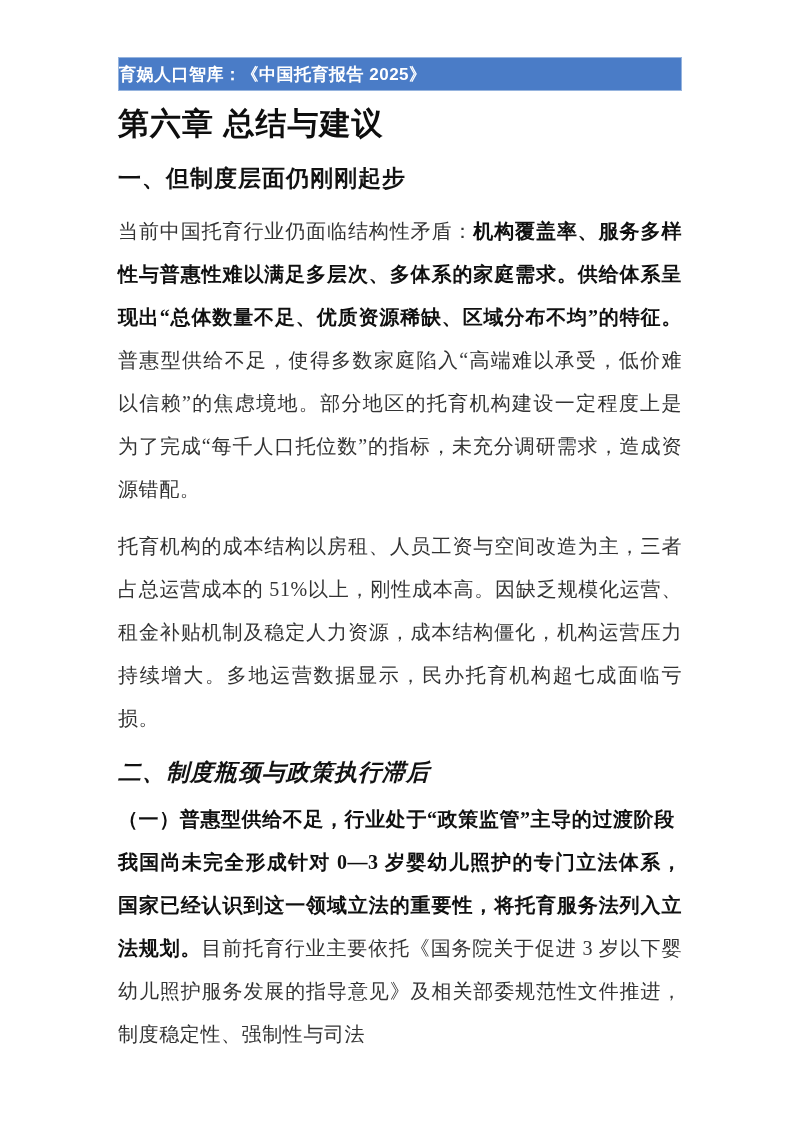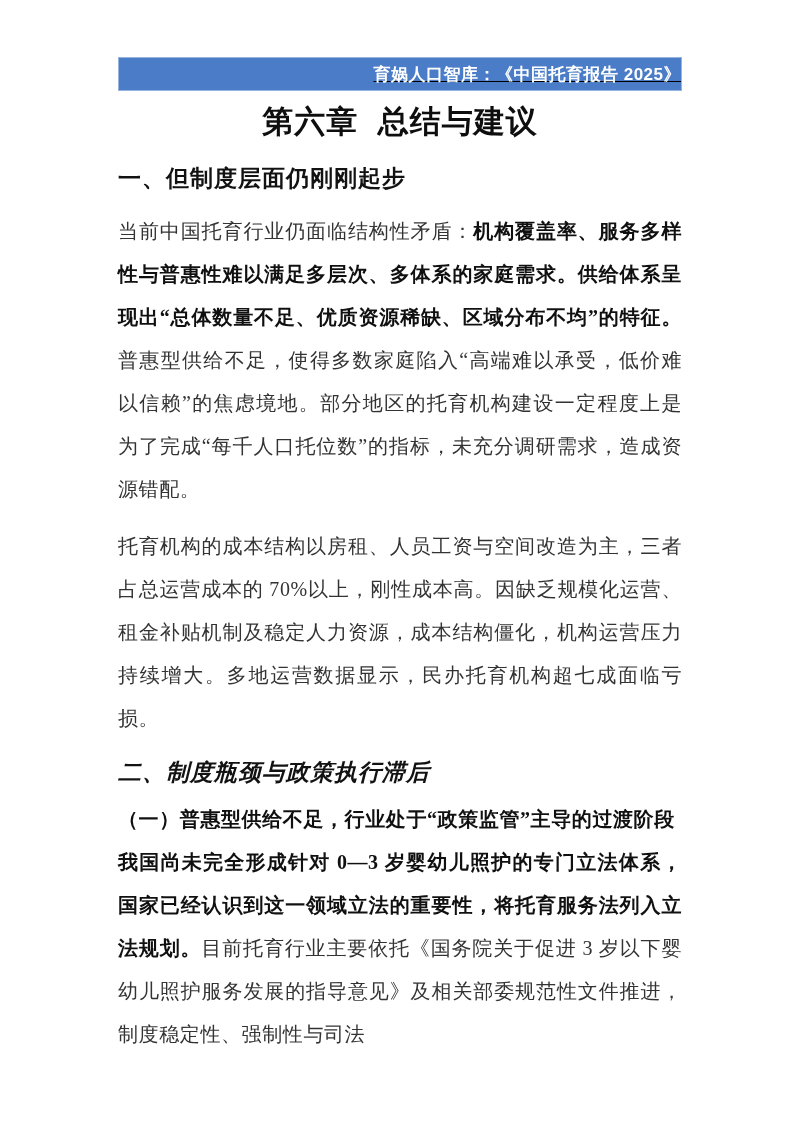--- a/index.html
+++ b/index.html
@@ -17,35 +17,33 @@
   }
   .header-bar {
     margin: 57px auto 0 auto;
     width: 564px;
     height: 34px;
     box-sizing: border-box;
     background: #4a7cc7;
     border: 1px solid #96b4de;
     display: flex;
     align-items: center;
-    justify-content: flex-end;
-    text-decoration: underline;
+    justify-content: flex-start;
   }
   .header-bar span {
     font-family: "Liberation Sans", "DejaVu Sans", sans-serif;
     font-weight: 700;
     font-size: 17px;
     color: #ffffff;
     letter-spacing: 0.5px;
   }
   .chapter-title {
     width: 564px;
     margin: 13px auto 0 auto;
-    text-align: center;
-    font-family: Liberation Mono, monospace;
+    font-family: Liberation Sans, sans-serif;
     font-size: 31px;
     line-height: 40px;
     font-weight: 800;
     color: #0e0e0e;
     letter-spacing: 1px;
   }
   section {
     width: 564px;
     margin: 0 auto;
   }
@@ -104,21 +102,21 @@
     <span>育娲人口智库：《中国托育报告 2025》</span>
   </div>
 
   <h1 class="chapter-title">第六章 总结与建议</h1>
 
   <section>
     <h2 class="section-heading">一、但制度层面仍刚刚起步</h2>
 
     <p class="para"><span class="r">当前中国托育行业仍面临结构性矛盾：</span><span class="b">机构覆盖率、服务多样性与普惠性难以满足多层次、多体系的家庭需求。供给体系呈现出“总体数量不足、优质资源稀缺、区域分布不均”的特征。</span><span class="r">普惠型供给不足，使得多数家庭陷入“高端难以承受，低价难以信赖”的焦虑境地。部分地区的托育机构建设一定程度上是为了完成“每千人口托位数”的指标，未充分调研需求，造成资源错配。</span></p>
 
-    <p class="para"><span class="r">托育机构的成本结构以房租、人员工资与空间改造为主，三者占总运营成本的 70%以上，刚性成本高。因缺乏规模化运营、租金补贴机制及稳定人力资源，成本结构僵化，机构运营压力持续增大。多地运营数据显示，民办托育机构超七成面临亏损。</span></p>
+    <p class="para"><span class="r">托育机构的成本结构以房租、人员工资与空间改造为主，三者占总运营成本的 51%以上，刚性成本高。因缺乏规模化运营、租金补贴机制及稳定人力资源，成本结构僵化，机构运营压力持续增大。多地运营数据显示，民办托育机构超七成面临亏损。</span></p>
   </section>
 
   <section>
     <h2 class="section-heading second">二、制度瓶颈与政策执行滞后</h2>
 
 
     <p class="para subhead"><span class="b">（一）普惠型供给不足，行业处于“政策监管”主导的过渡阶段</span></p>
 
     <p class="para tight"><span class="b">我国尚未完全形成针对 0—3 岁婴幼儿照护的专门立法体系，国家已经认识到这一领域立法的重要性，将托育服务法列入立法规划。</span><span class="r">目前托育行业主要依托《国务院关于促进 3 岁以下婴幼儿照护服务发展的指导意见》及相关部委规范性文件推进，制度稳定性、强制性与司法</span></p>
   </section>

